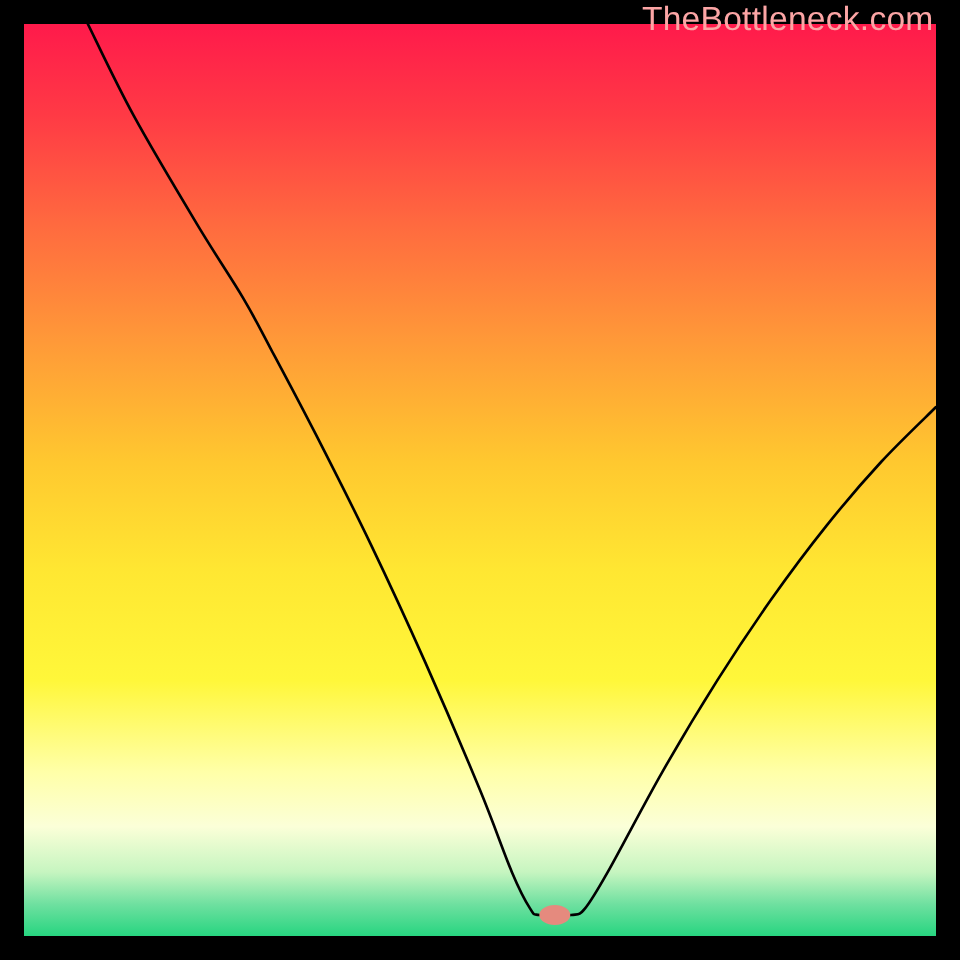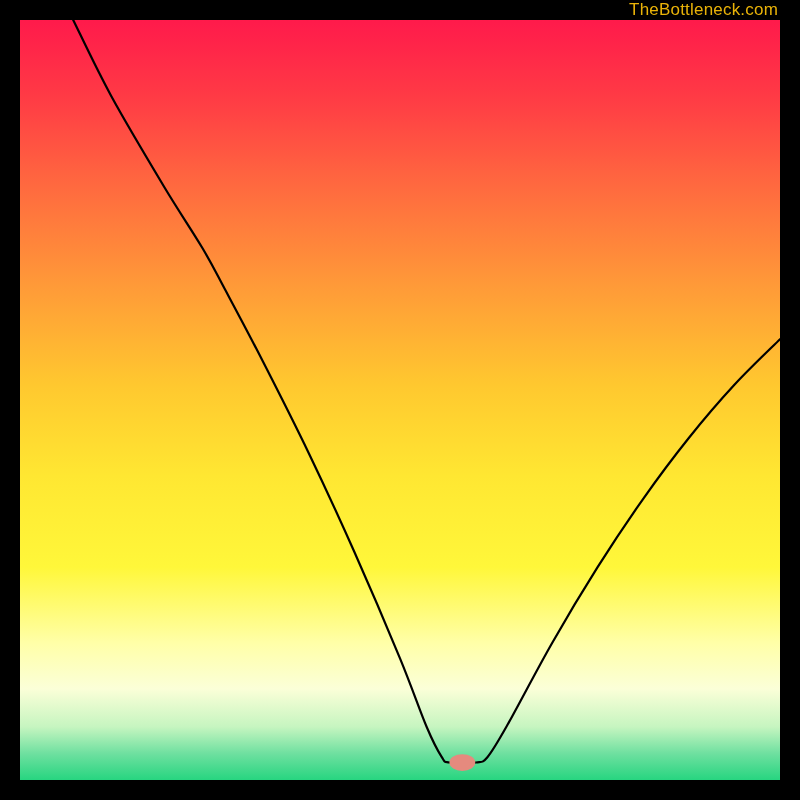--- a/index.html
+++ b/index.html
@@ -23,22 +23,22 @@
     left: 0;
     top: 0;
     width: 760px;
     height: 760px;
   }
   .watermark {
     position: absolute;
     top: 0px;
     right: 22px;
     font-family: Arial, Helvetica, sans-serif;
-    font-size: 17px;
-    color: #eab308;
+    font-size: 28px;
+    color: #fca5a5;
     letter-spacing: 0.2px;
     font-weight: 500;
   }
   svg {
     display: block;
   }
 </style>
 </head>
 <body>
 

